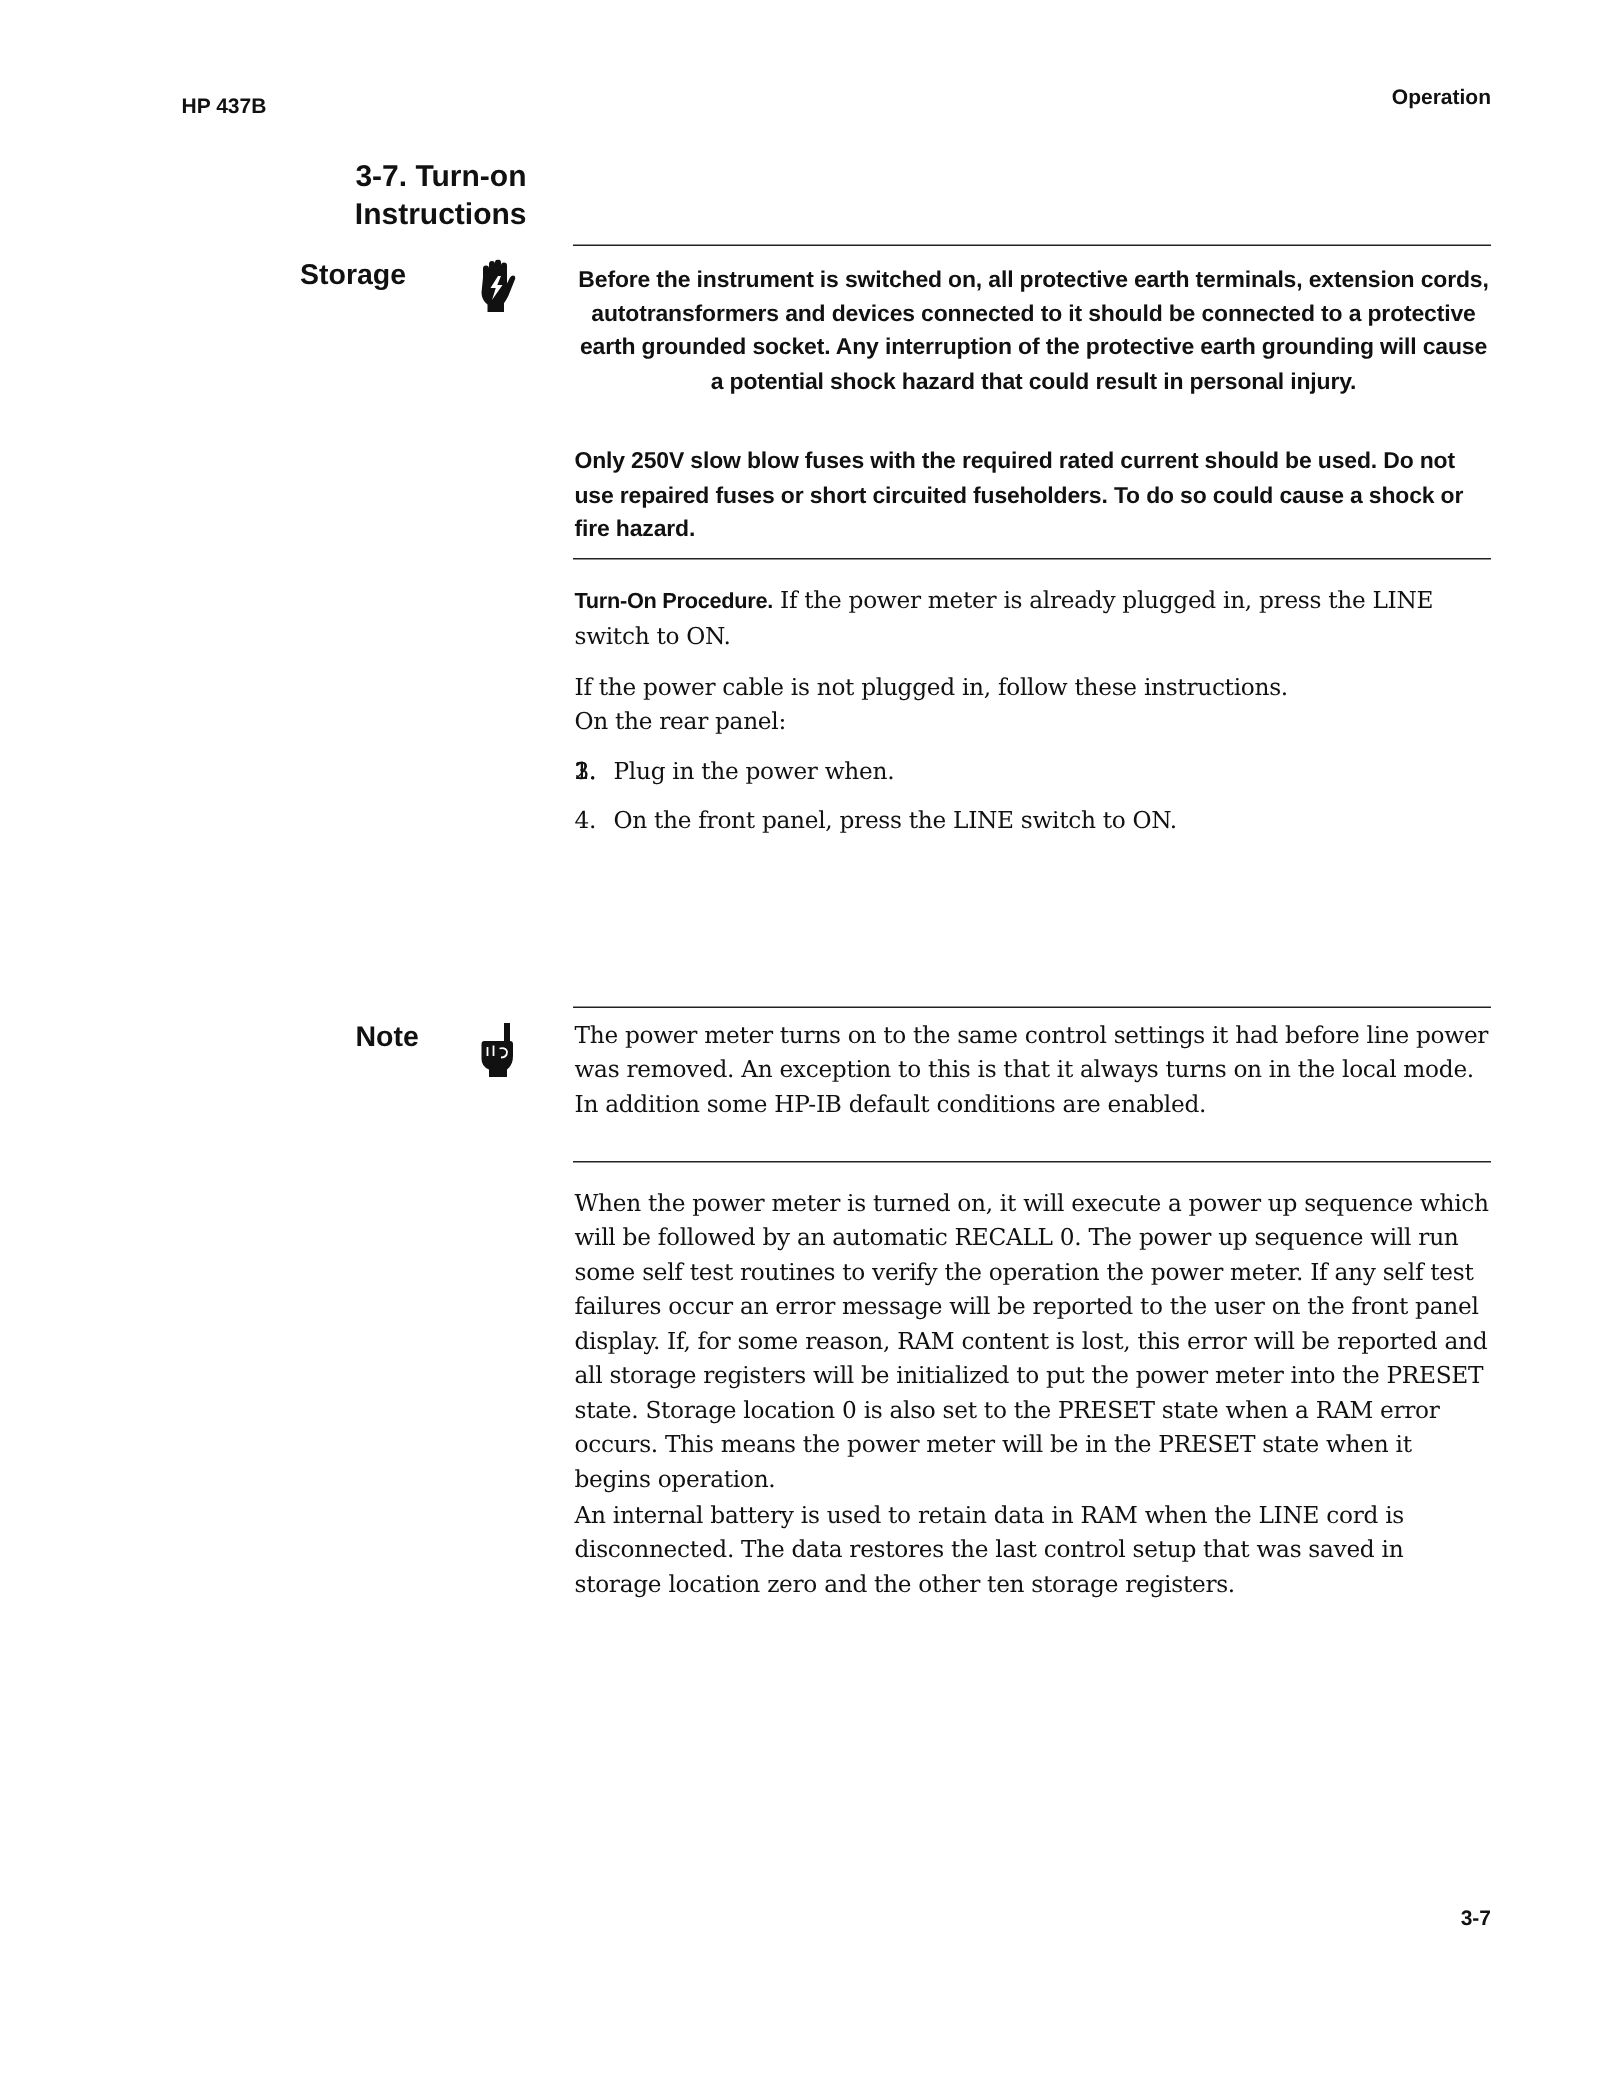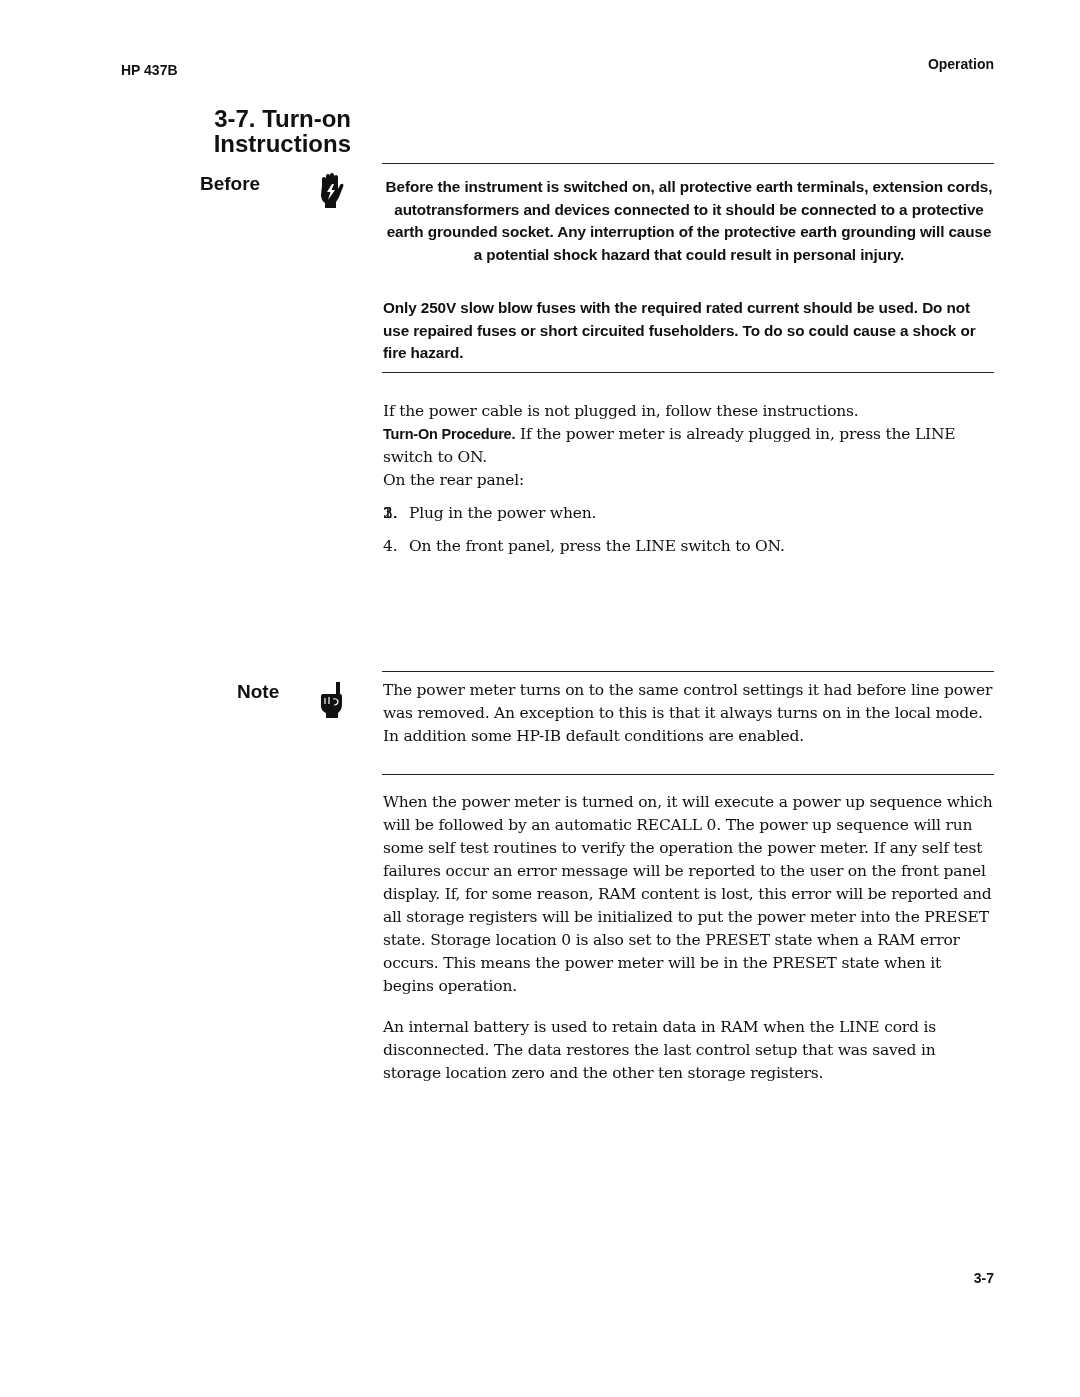--- a/index.html
+++ b/index.html
@@ -4,21 +4,21 @@
   <style>
     html, body { margin: 0; padding: 0; background: #ffffff; }
     body { width: 1080px; height: 1397px; position: relative; overflow: hidden; color: #111; }
     .sans { font-family: Liberation Sans, sans-serif; }
     .serif { font-family: "DejaVu Serif", "Liberation Serif", serif; }
     .abs { position: absolute; }
 
     .hdr-left { left: 121px; top: 62px; font-size: 14px; font-weight: bold; }
     .hdr-right { right: 86px; top: 56px; font-size: 14px; font-weight: bold; }
 
-    .section-title { left: 180px; top: 106px; width: 171px; text-align: right; font-size: 24px; font-weight: bold; line-height: 25px; }
+    .section-title { left: 180px; top: 106px; width: 171px; text-align: right; font-size: 20px; font-weight: bold; line-height: 25px; }
 
     .label { font-size: 19px; font-weight: bold; }
     .warning-label { left: 200px; top: 173px; }
     .note-label { left: 237px; top: 681px; }
 
     .icon { width: 30px; height: 34px; }
     .warn-icon { left: 316px; top: 173px; }
     .note-icon { left: 319px; top: 682px; }
 
     .rule { left: 382px; width: 612px; height: 0; border-top: 1.5px solid #222; }
@@ -41,39 +41,39 @@
 <body>
 
 <div class="abs sans hdr-left">HP 437B</div>
 <div class="abs sans hdr-right">Operation</div>
 
 <div class="abs sans section-title">
   <div>3-7. Turn-on</div>
   <div>Instructions</div>
 </div>
 
-<div class="abs sans label warning-label">Before</div>
+<div class="abs sans label warning-label">Storage</div>
 <div class="abs icon warn-icon">
   <svg width="30" height="36" viewBox="0 0 30 36">
     <path d="M6 12 L6 6 Q6 4 8 4 Q10 4 10 6 L10 11 L10 3 Q10 1 12 1 Q14 1 14 3 L14 10 L14 2 Q14 0 16 0 Q18 0 18 2 L18 10 L18 4 Q18 2 20 2 Q22 2 22 4 L22 16 L24 12 Q25.5 10 27 11 Q28 12 27 14 L23 24 Q21 28 20 29 L20 35 L9 35 L9 30 Q5 27 5 22 Z" fill="#111"></path>
     <path d="M16 11 L11 19 L14.5 19 L12 27 L19 17 L15.5 17 L18 11 Z" fill="#fff"></path>
   </svg>
 </div>
 <div class="abs rule" style="top:163px;"></div>
 <div class="abs content sans warn-block1">
   <p class="warn-text">Before the instrument is switched on, all protective earth terminals, extension cords, autotransformers and devices connected to it should be connected to a protective earth grounded socket. Any interruption of the protective earth grounding will cause a potential shock hazard that could result in personal injury.</p>
 </div>
 <div class="abs content sans warn-block2">
   <p class="warn-text">Only 250V slow blow fuses with the required rated current should be used. Do not use repaired fuses or short circuited fuseholders. To do so could cause a shock or fire hazard.</p>
 </div>
 <div class="abs rule" style="top:372px;"></div>
 
 <div class="abs content serif" style="top:389px;">
+  <p class="body-text"><span class="run-in">Turn-On Procedure.</span><span> If the power meter is already plugged in, press the LINE switch to ON.</span></p>
   <p class="body-text" style="margin-top:11px;">If the power cable is not plugged in, follow these instructions.</p>
-  <p class="body-text"><span class="run-in">Turn-On Procedure.</span><span> If the power meter is already plugged in, press the LINE switch to ON.</span></p>
   <p class="body-text" style="margin-top:0;">On the rear panel:</p>
   <ol class="list body-text" style="margin-top:10px;">
     <li><span class="num">1.</span></li>
     <li><span class="num">2.</span></li>
     <li><span class="num">3.</span><span>Plug in the power when.</span></li>
     <li><span class="num">4.</span><span>On the front panel, press the LINE switch to ON.</span></li>
   </ol>
 </div>
 
 <div class="abs rule" style="top:671px;"></div>
@@ -85,16 +85,16 @@
     <path d="M6 16 L6 22 M10 15 L10 22 M14 17 Q18 16 19 19 Q19 23 15 23" stroke="#fff" stroke-width="1.2" fill="none"></path>
   </svg>
 </div>
 <div class="abs content serif" style="top:679px;">
   <p class="body-text">The power meter turns on to the same control settings it had before line power was removed. An exception to this is that it always turns on in the local mode. In addition some HP-IB default conditions are enabled.</p>
 </div>
 <div class="abs rule" style="top:774px;"></div>
 
 <div class="abs content serif" style="top:791px;">
   <p class="body-text">When the power meter is turned on, it will execute a power up sequence which will be followed by an automatic RECALL 0. The power up sequence will run some self test routines to verify the operation the power meter. If any self test failures occur an error message will be reported to the user on the front panel display. If, for some reason, RAM content is lost, this error will be reported and all storage registers will be initialized to put the power meter into the PRESET state. Storage location 0 is also set to the PRESET state when a RAM error occurs. This means the power meter will be in the PRESET state when it begins operation.</p>
-  <p class="body-text" style="margin-top:18px;">An internal battery is used to retain data in RAM when the LINE cord is disconnected. The data restores the last control setup that was saved in storage location zero and the other ten storage registers.</p>
+  <p class="body-text" style="margin-top:1px;">An internal battery is used to retain data in RAM when the LINE cord is disconnected. The data restores the last control setup that was saved in storage location zero and the other ten storage registers.</p>
 </div>
 
 <div class="abs sans pagenum">3-7</div>
 
 </body></html>

